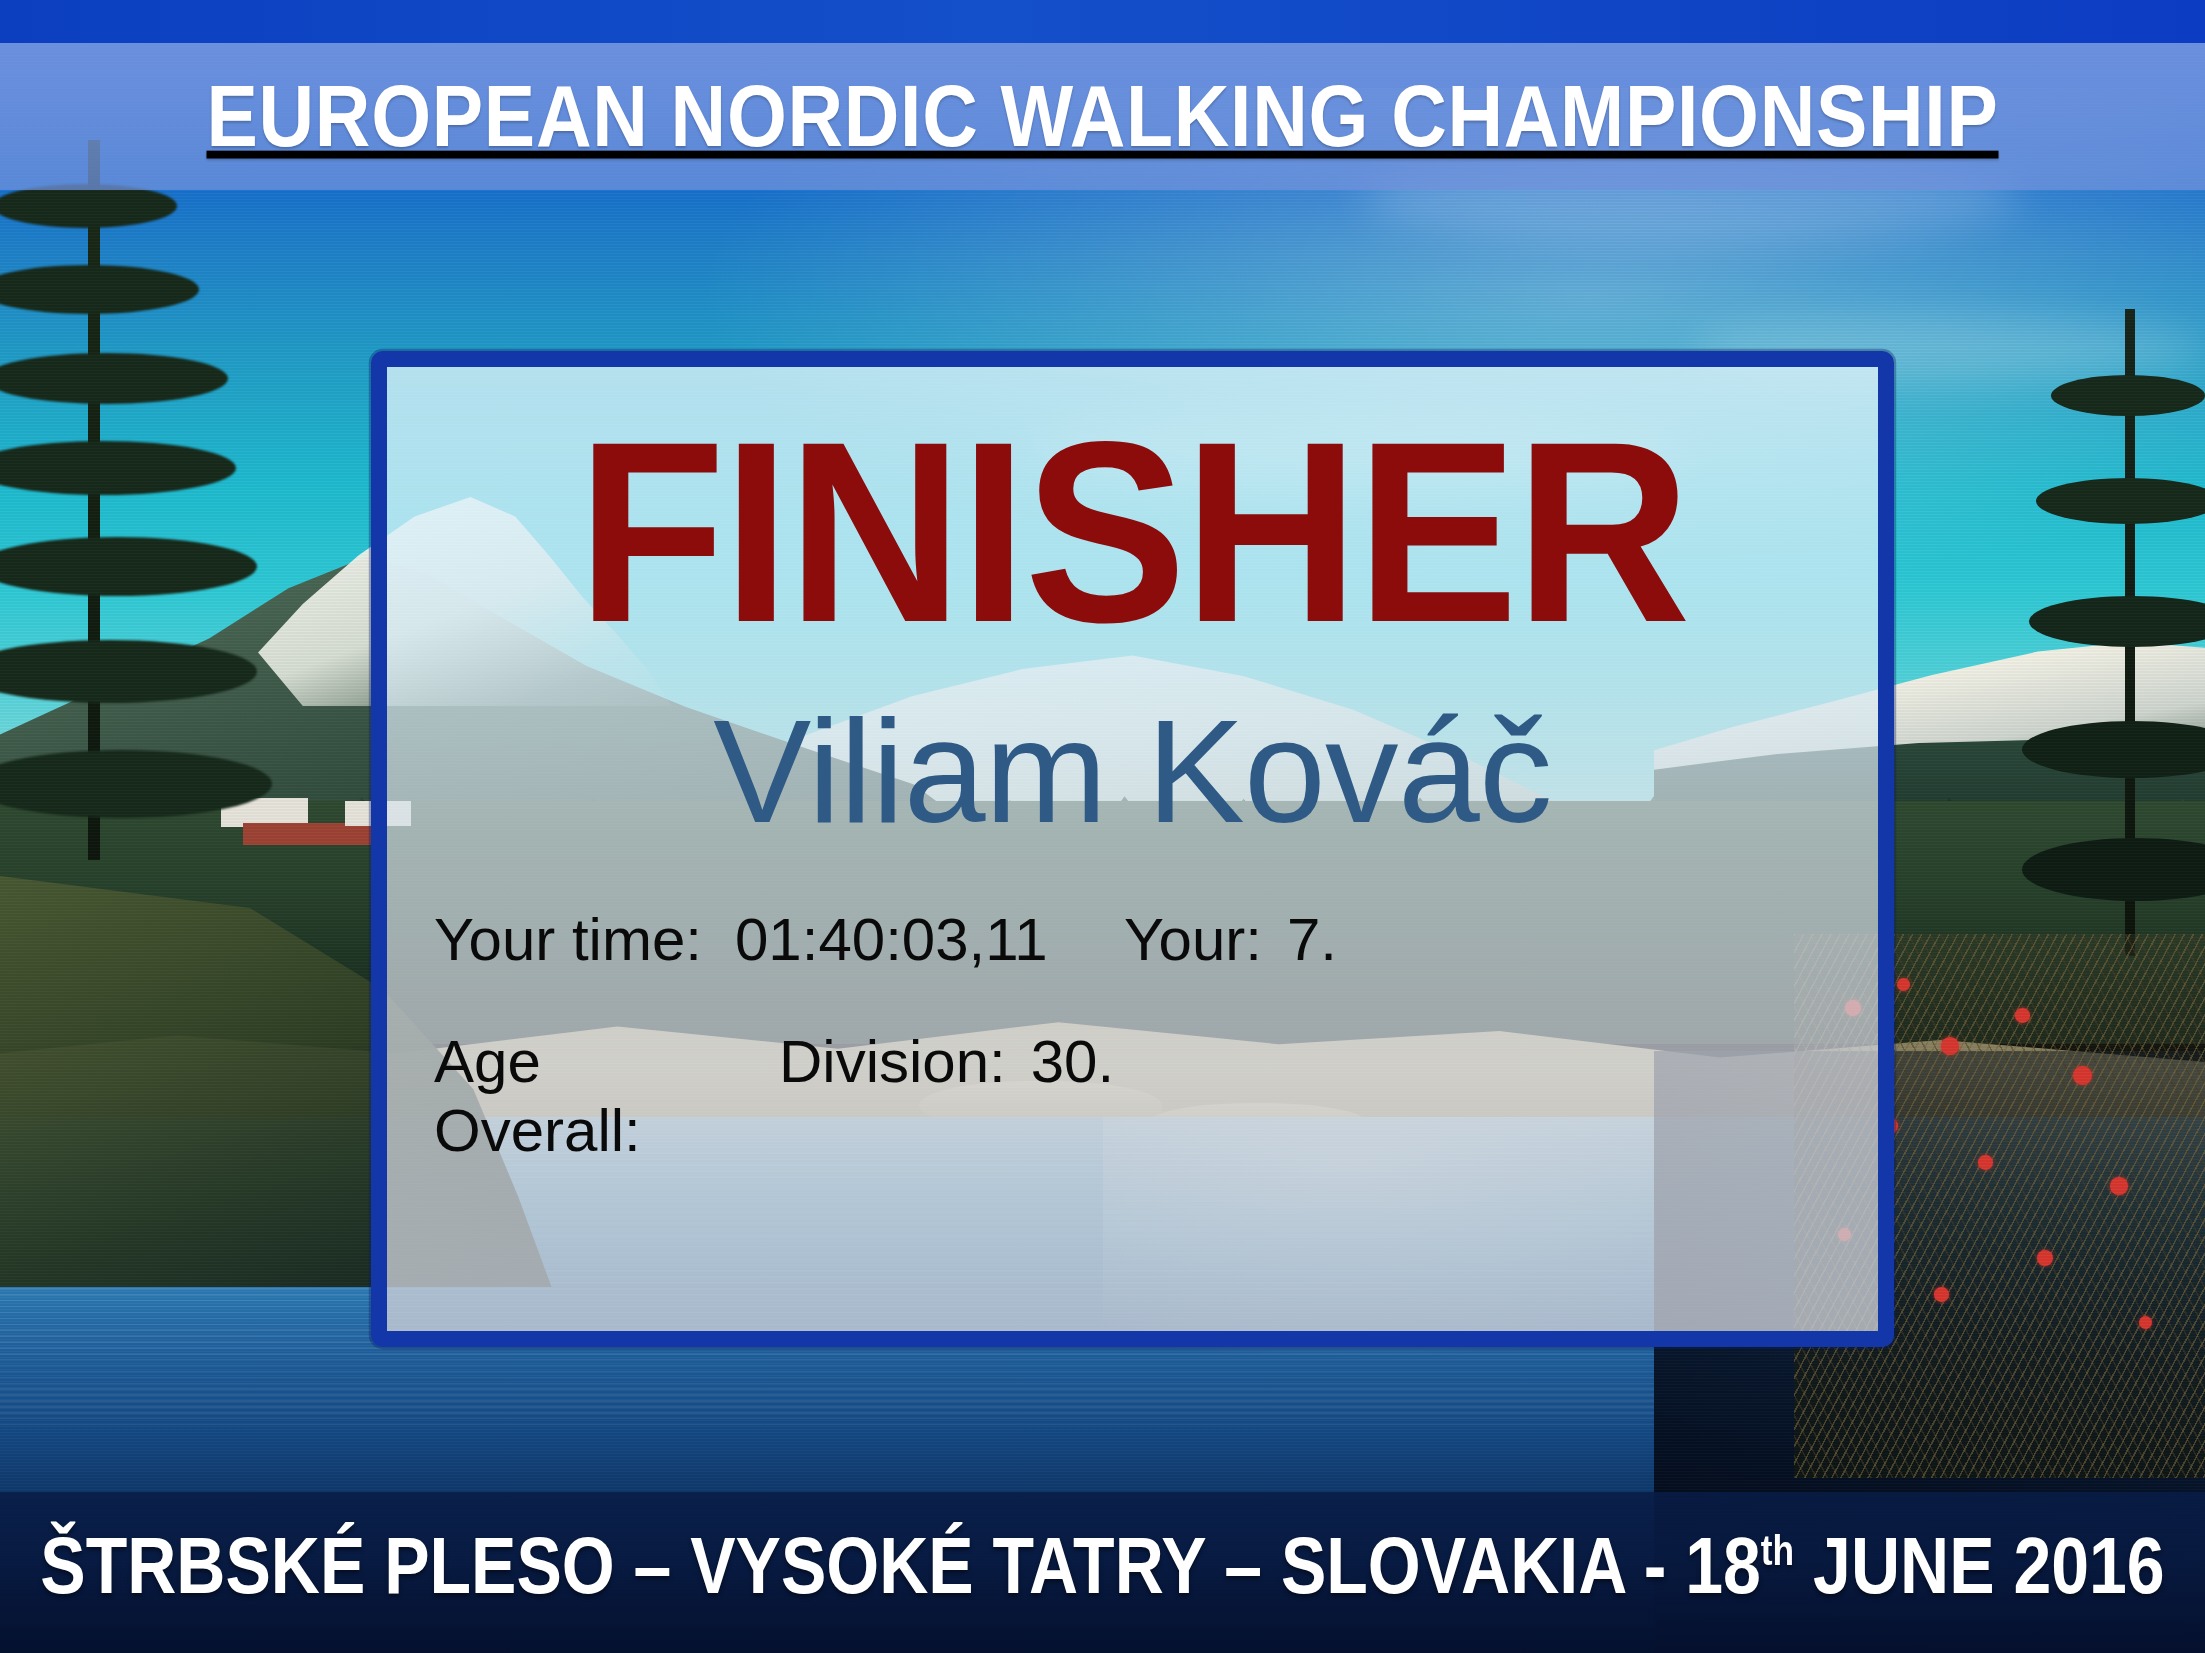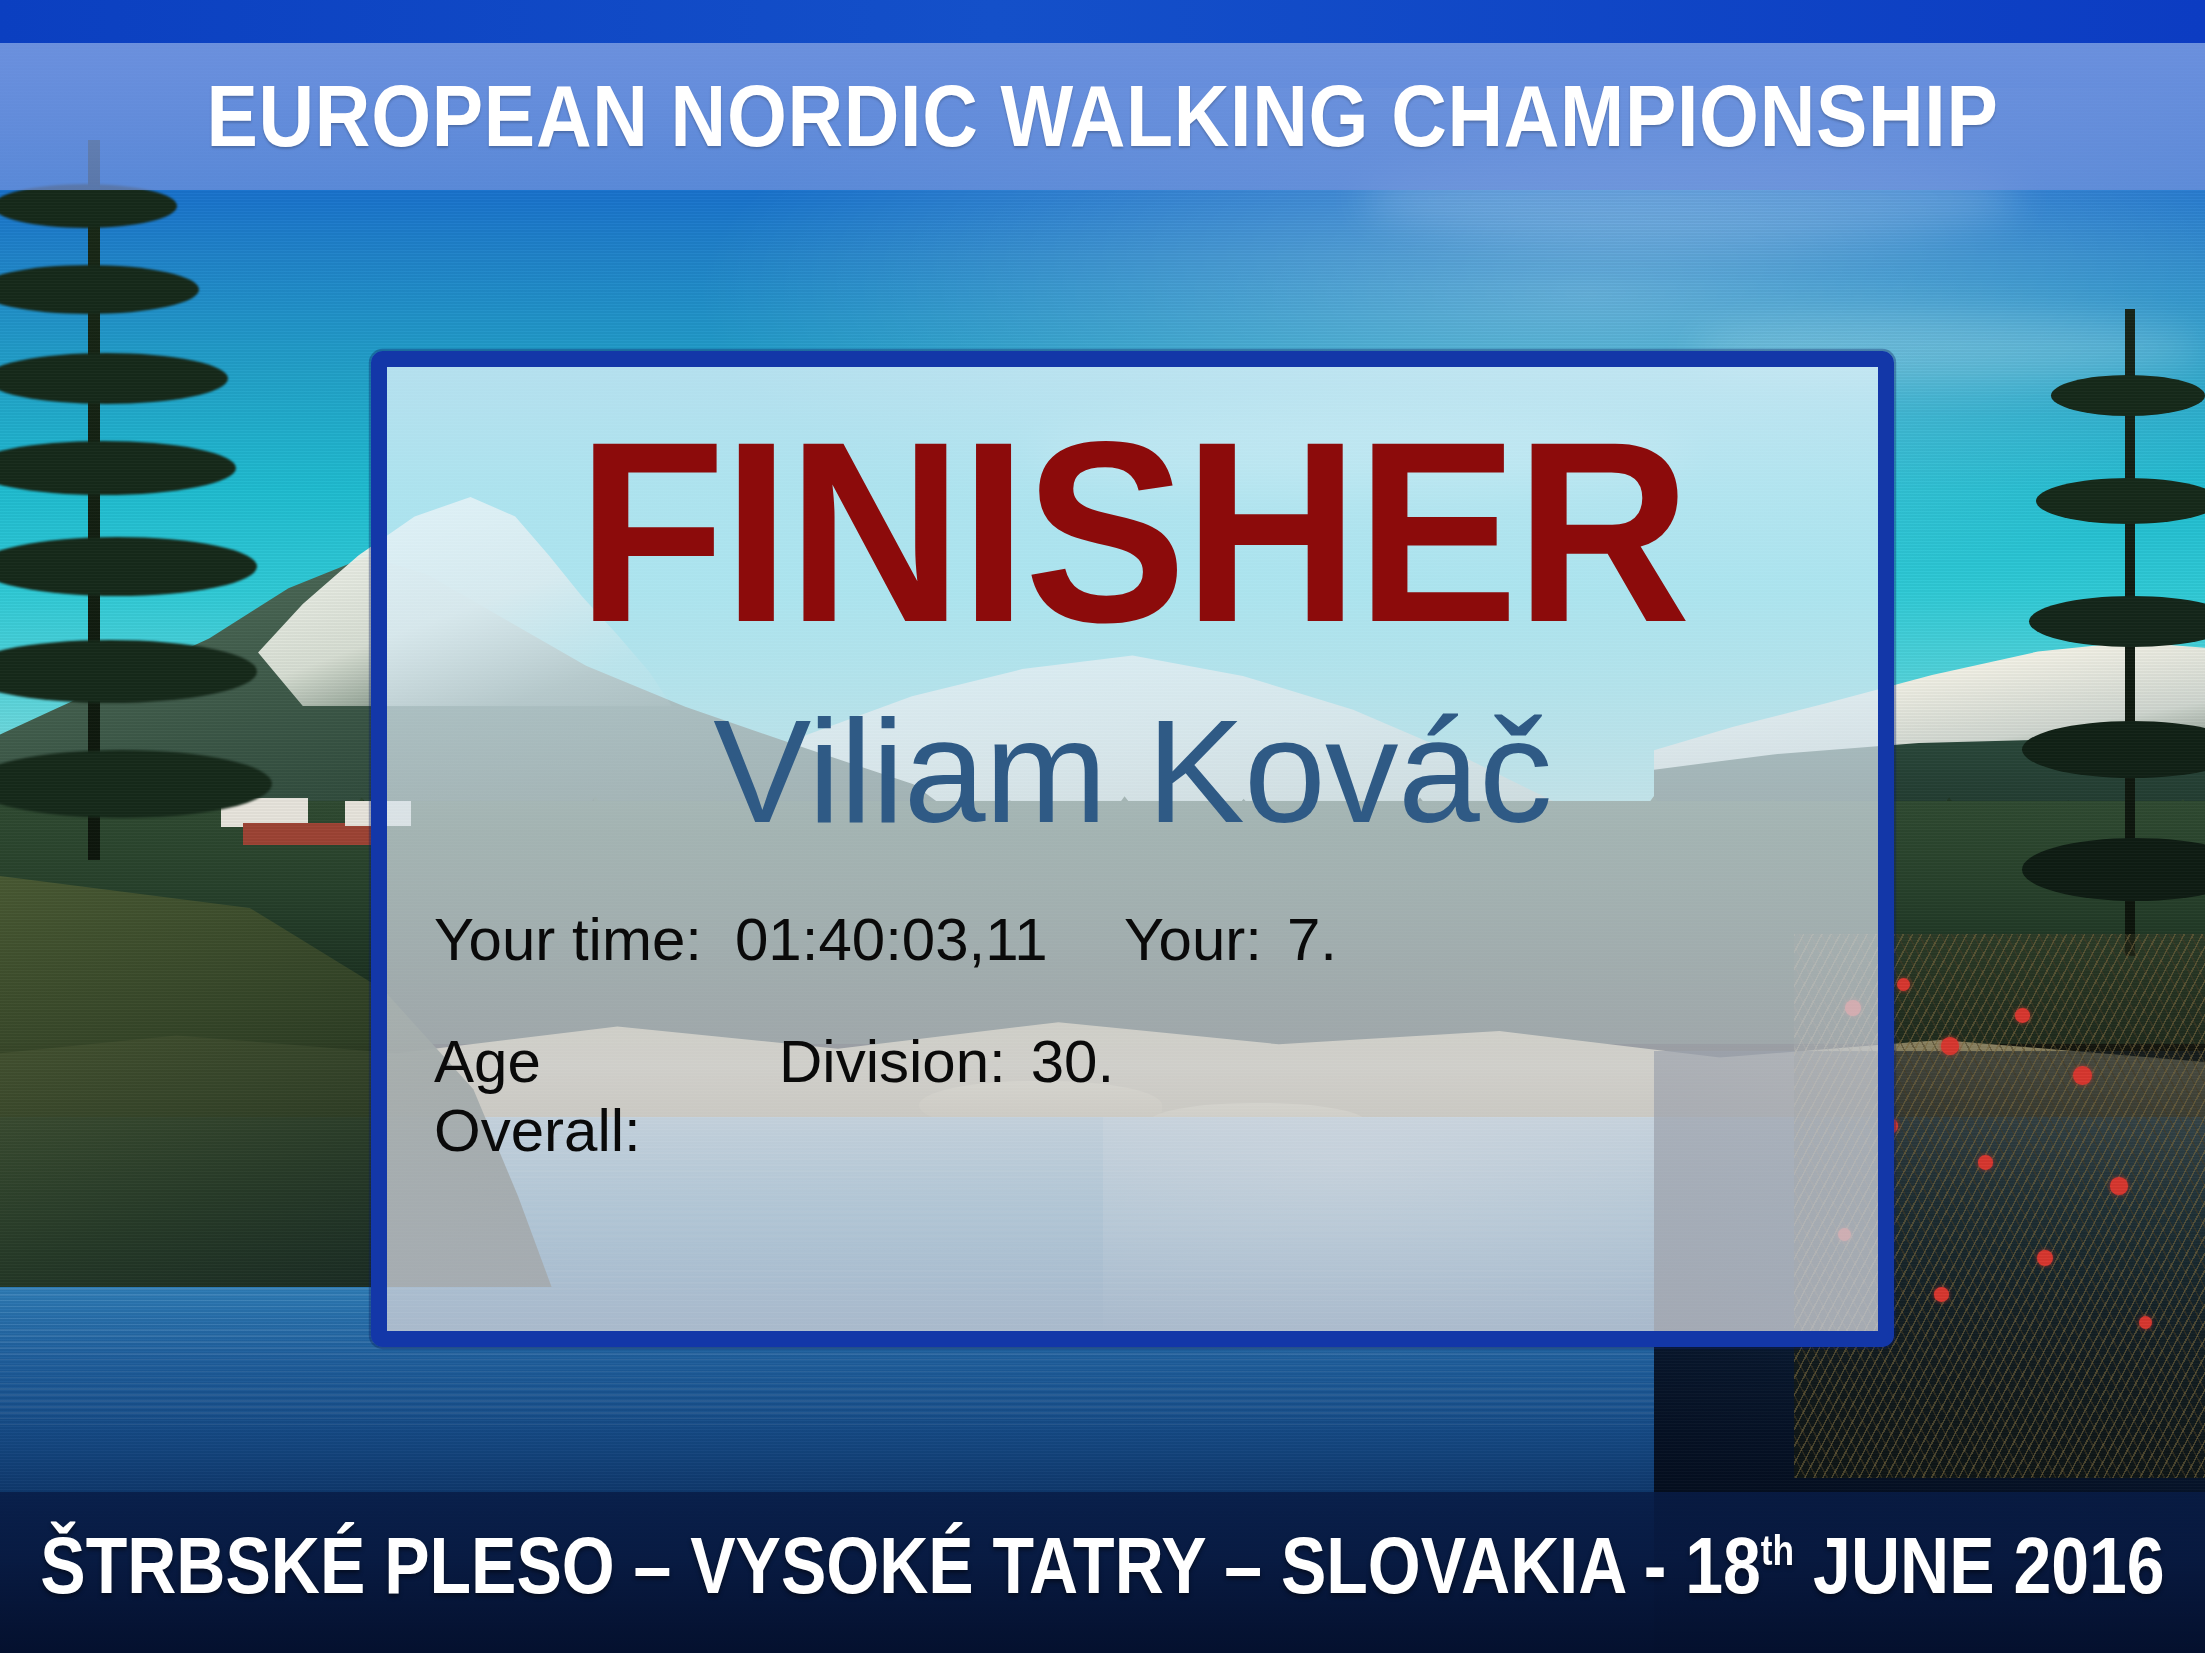--- a/index.html
+++ b/index.html
@@ -158,21 +158,21 @@
   }
 
   
   .top-solid{
     position:absolute; left:0; top:0; width:2205px; height:43px;
     background:linear-gradient(90deg,#0b3fc0 0%, #1450c9 45%, #0c3cc2 100%);
   }
   .top-band{
     position:absolute; left:0; top:43px; width:2205px; height:147px;
     background:linear-gradient(180deg, rgba(130,160,225,.80) 0%, rgba(120,152,222,.78) 55%, rgba(112,146,220,.74) 100%);
-    display:flex; align-items:center; justify-content:center;
+    display:flex; align-items:center; justify-content:center;text-decoration:underline;
   }
   .top-band-title{
     color:#ffffff; font-weight:bold; font-size:77px; letter-spacing:0.7px;
     line-height:1; white-space:nowrap; transform:scaleY(1.12);
     text-shadow:0 1.5px 2.2px rgba(0,0,0,.22);
   }
 
   
   .bottom-band{
     position:absolute; left:0; bottom:0; width:2205px; height:162px;

